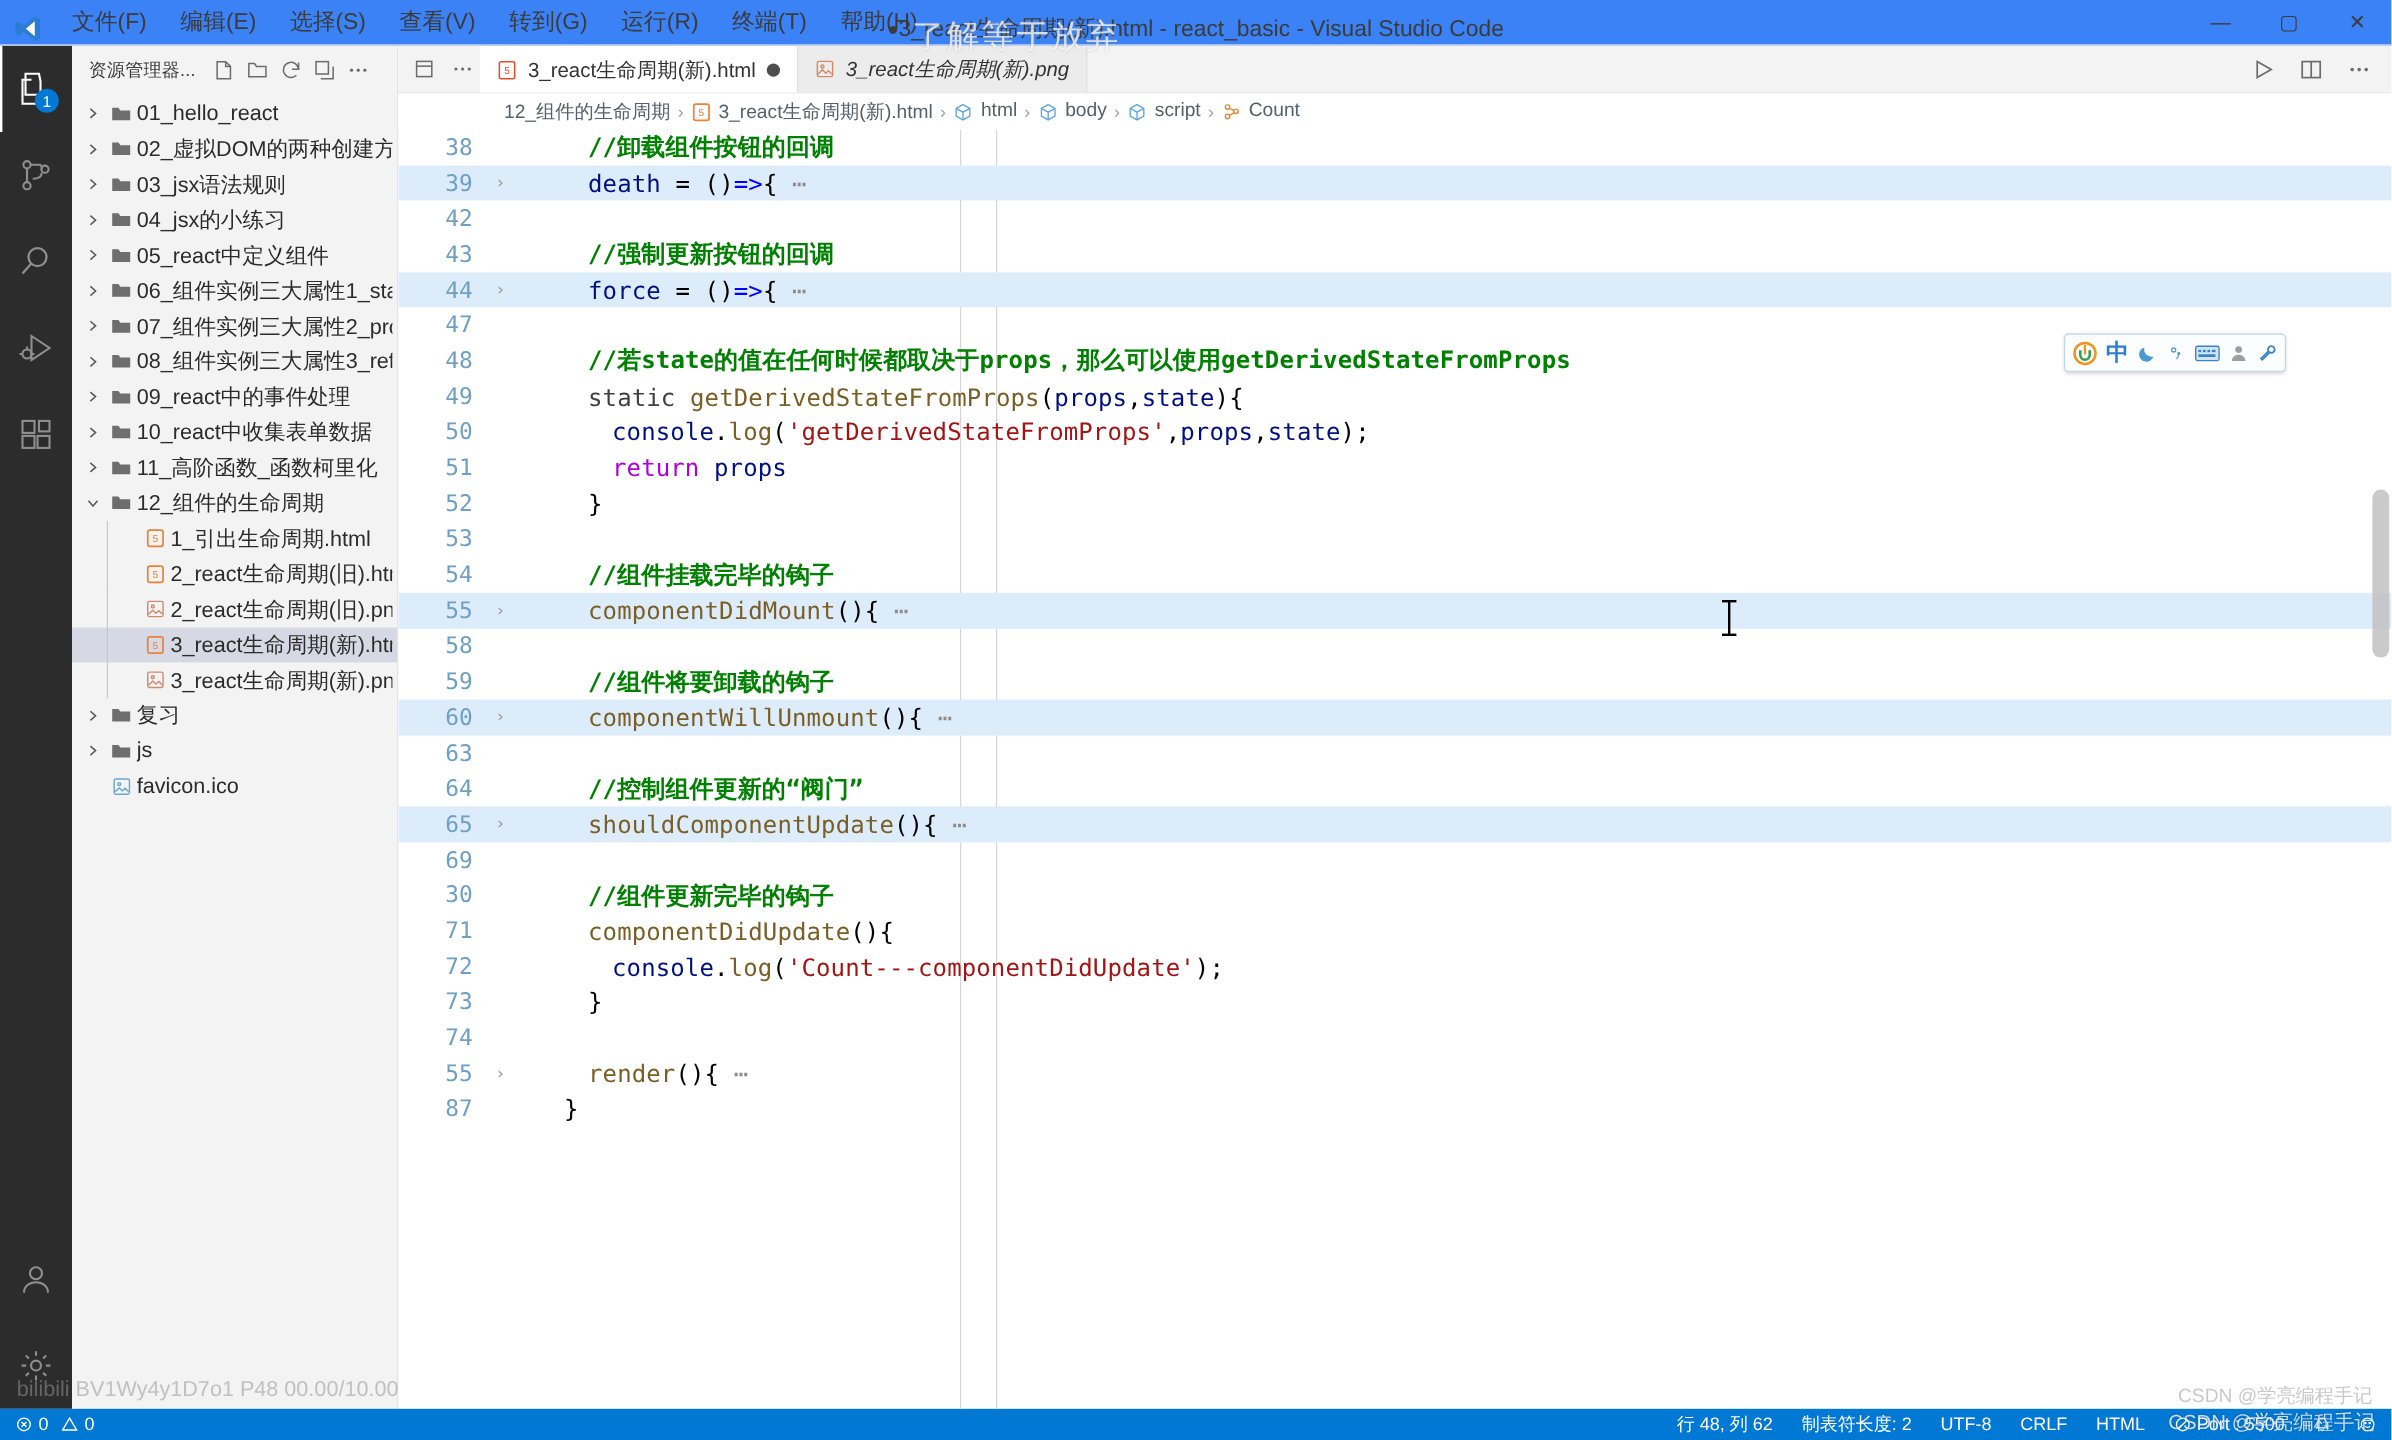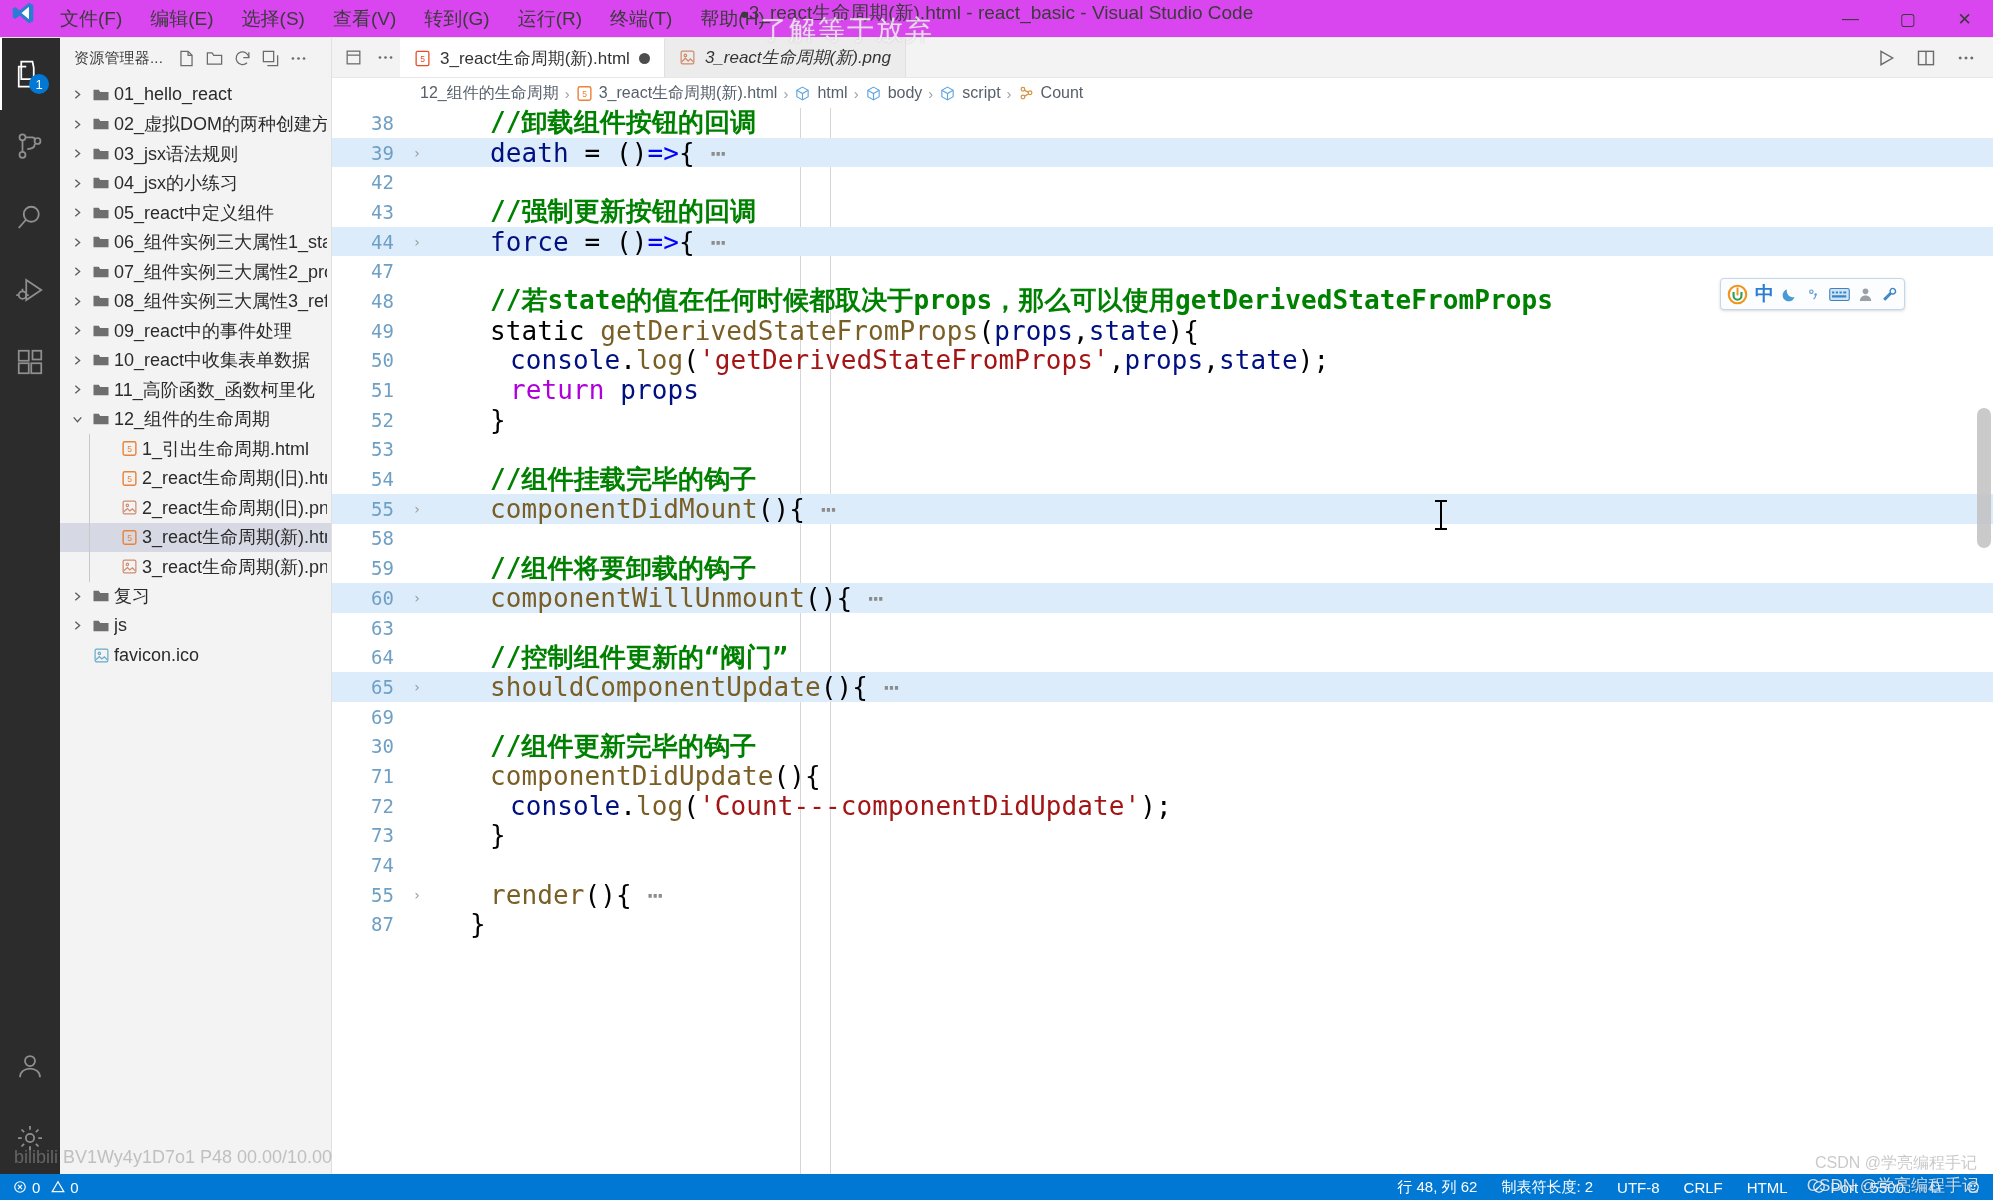--- a/index.html
+++ b/index.html
@@ -6,21 +6,21 @@
   html, body {
     width: 1993px; height: 1200px;
     overflow: hidden;
     background: #ffffff;
     font-family: "Liberation Sans", "DejaVu Sans", sans-serif;
   }
   #app { position: relative; width: 1993px; height: 1200px; display: flex; flex-direction: column; }
 
   
   .titlebar {
-    height: 38px; background: #d946ef; display: flex; align-items: flex-start;
+    height: 38px; background: #3b82f6; display: flex; align-items: flex-end;
     flex: 0 0 38px; position: relative; border-bottom: 1px solid #e7e7e7;
   }
   .vscode-logo { width: 46px; display:flex; align-items:center; justify-content:center; }
   .menu { display: flex; align-items: center; height: 100%; }
   .menu-item {
     padding: 0 14px; font-size: 19px; color: #3b3b3b; line-height: 38px;
     white-space: nowrap; cursor: default;
   }
   .title-text {
     position: absolute; left: 0; right: 0; text-align: center;
@@ -102,27 +102,27 @@
 
   
   .codearea { flex:1 1 auto; position: relative; overflow:hidden;
               font-family: "DejaVu Sans Mono", "Liberation Mono", monospace; }
   .codeline { height: 29.7px; display:flex; align-items:center; position: relative; }
   .codeline.hl { background: #ddecfb; }
   .ln { width: 74px; flex:0 0 74px; text-align:right; padding-right: 12px;
         font-size: 19px; color:#6e9fc4; }
   .fold { width: 22px; flex:0 0 22px; text-align:center; font-size: 14px; color:#9a9a9a; }
   .gutter-rest { width: 22px; flex: 0 0 22px; }
-  .codetext { font-size: 26px; white-space: pre; color:#000; letter-spacing: .1px; }
+  .codetext { font-size: 20px; white-space: pre; color:#000; letter-spacing: .1px; }
   
   .iguide { position:absolute; top:0; bottom:0; width:1px; background:#d6d6d6; }
 
   
   .c-com  { color:#008000; font-weight:600; }
-  .c-kw   { color:#000000; }
+  .c-kw   { color:#404040; }
   .c-kw2  { color:#af00db;margin-top:48px; }
   .c-fn   { color:#795e26; }
   .c-var  { color:#001080; }
   .c-str  { color:#a31515; }
   .c-pun  { color:#000000; }
   .c-op   { color:#0000ff; }
   .ellip  { color:#8c8c8c; }
 
   
   .cursor-i {

